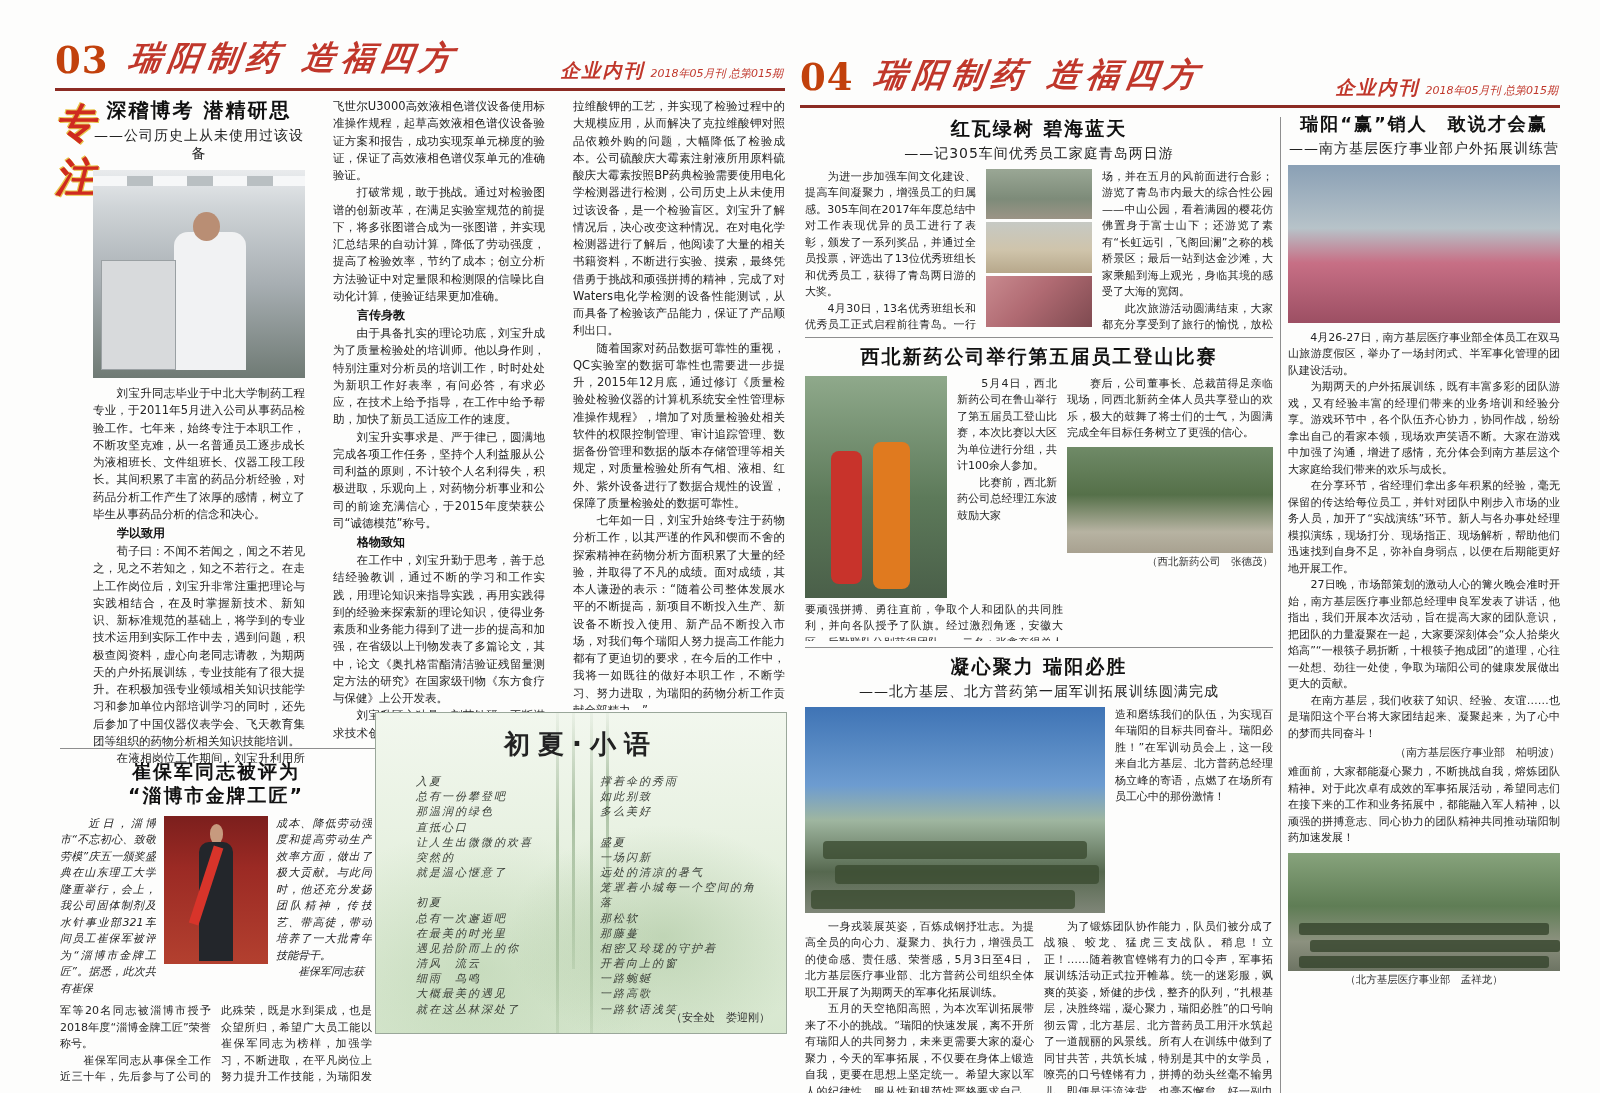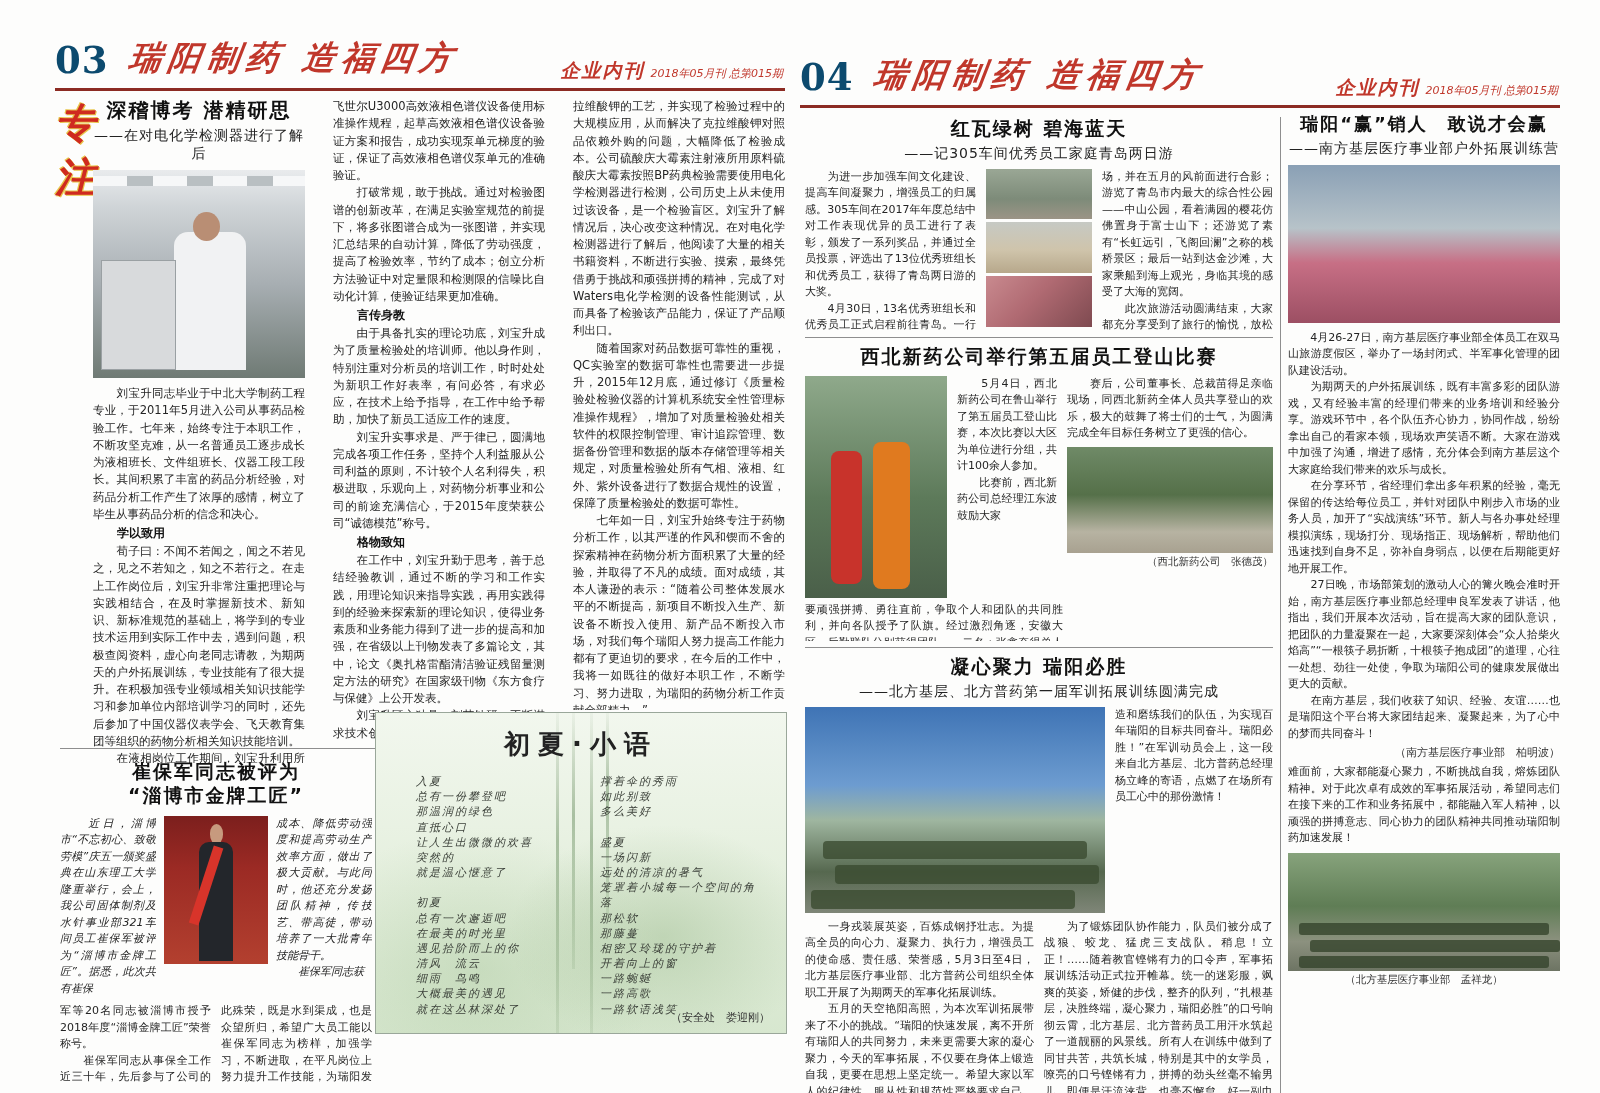--- a/index.html
+++ b/index.html
@@ -1,21 +1,21 @@
 <!DOCTYPE html>
 <html><head>
 <meta charset="utf-8">
 <style>
   html,body{margin:0;padding:0;background:#e9e9e7;}
   .canvas{position:relative;width:1600px;height:1093px;background:#fdfdfc;margin:0 auto;overflow:hidden;
           font-family:"DejaVu Sans","Liberation Sans",sans-serif;color:#1c1c1c;}
   .page{position:absolute;top:0;height:1093px;}
   
   .hdr{position:absolute;left:0;width:100%;top:34px;height:52px;}
-  .pgno{position:absolute;left:0;top:4px;font-size:37px;font-weight:bold;color:#0c4a6e;
+  .pgno{position:absolute;left:0;top:4px;font-size:37px;font-weight:bold;color:#c2410c;
         font-family:"DejaVu Serif","Liberation Serif",serif;letter-spacing:1px;}
   .script{position:absolute;left:74px;top:2px;font-size:33px;font-weight:bold;color:#c0372b;
           font-family:"DejaVu Serif","Liberation Serif",serif;font-style:italic;letter-spacing:6px;
           transform:skew(-8deg,0deg);}
   .issue{position:absolute;right:2px;bottom:2px;color:#c0372b;white-space:nowrap;}
   .issue .nm{font-size:19px;font-weight:bold;font-style:italic;font-family:"DejaVu Serif",serif;letter-spacing:2px;}
   .issue .mt{font-size:11px;font-style:italic;margin-left:6px;}
   .rule{position:absolute;left:0;width:100%;top:88px;height:3px;background:#8c2b23;}
   
   .t-center{text-align:center;}
@@ -99,21 +99,21 @@
     <div class="rule"></div>
 
     <div class="vlabel">
       <span>专</span>
       <span>注</span>
     </div>
 
     <div class="cols3" style="left:38px;top:98px;width:692px;height:645px;">
       <div class="col">
         <div class="t-center art-title" style="font-size:20px;">深稽博考 潜精研思</div>
-        <div class="t-center art-sub">——在对电化学检测器进行了解后</div>
+        <div class="t-center art-sub">——公司历史上从未使用过该设备</div>
         <div class="ph ph-lab" style="width:100%;height:208px;margin:7px 0 7px 0;">
           <div class="band lights"></div>
           <div class="coat"></div>
           <div class="head"></div>
           <div class="instr"></div>
         </div>
         <div class="body-txt">　　刘宝升同志毕业于中北大学制药工程专业，于2011年5月进入公司从事药品检验工作。七年来，始终专注于本职工作，不断攻坚克难，从一名普通员工逐步成长为液相班长、文件组班长、仪器工段工段长。其间积累了丰富的药品分析经验，对药品分析工作产生了浓厚的感情，树立了毕生从事药品分析的信念和决心。</div>
         <div class="subhead">学以致用</div>
         <div class="body-txt" style="height:220px;">　　荀子曰：不闻不若闻之，闻之不若见之，见之不若知之，知之不若行之。在走上工作岗位后，刘宝升非常注重把理论与实践相结合，在及时掌握新技术、新知识、新标准规范的基础上，将学到的专业技术运用到实际工作中去，遇到问题，积极查阅资料，虚心向老同志请教，为期两天的户外拓展训练，专业技能有了很大提升。在积极加强专业领域相关知识技能学习和参加单位内部培训学习的同时，还先后参加了中国仪器仪表学会、飞天教育集团等组织的药物分析相关知识技能培训。
 　　在液相岗位工作期间，刘宝升利用所学知识，参与起草安捷伦1260高效液相色谱仪和赛默</div>

